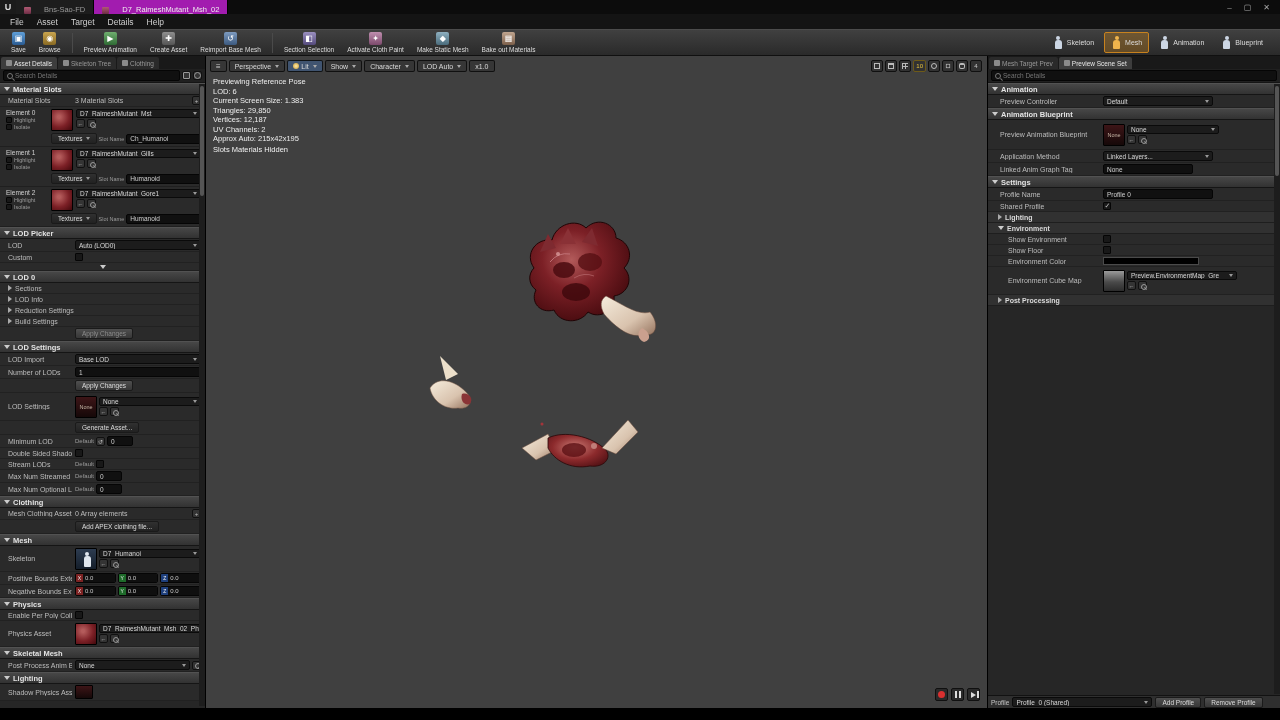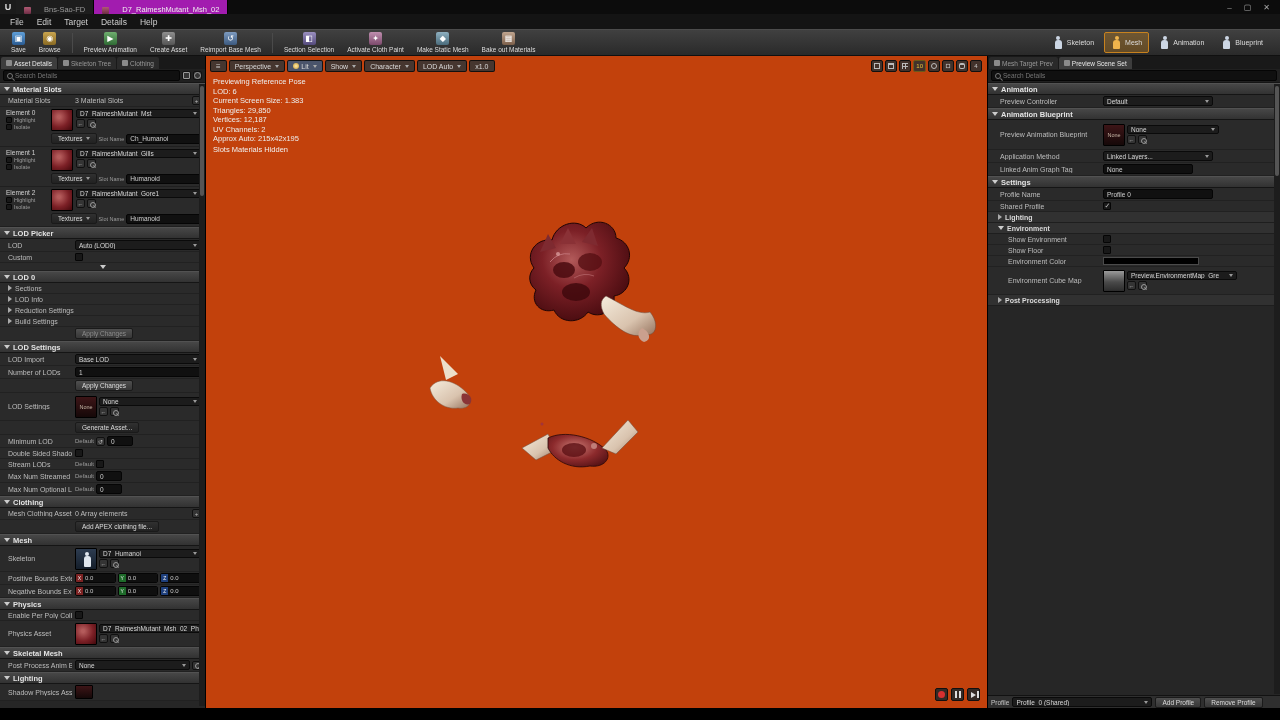--- a/index.html
+++ b/index.html
@@ -99,21 +99,21 @@
   .mel-bottom{display:flex;align-items:center;gap:2px}
   .slotlab{font-size:5.5px;color:#9c9c9c;white-space:nowrap}
   .advexp{height:8px;display:flex;align-items:center;justify-content:center;background:#2a2a2a;border-bottom:1px solid #1f1f1f}
   .axis{display:flex;flex:1;height:10px;border:1px solid #050505;border-radius:2px;overflow:hidden;min-width:0}
   .axtag{width:7px;display:flex;align-items:center;justify-content:center;color:#eee;font-size:5px;flex-shrink:0}
   .axtag.x{background:#7c2222}.axtag.y{background:#1e6b2a}.axtag.z{background:#1e3f7c}
   .axval{flex:1;background:#0f0f0f;display:flex;align-items:center;padding:0 2px;font-size:6px;color:#ccc}
   .deftxt{font-size:6px;color:#9c9c9c;white-space:nowrap}
 
   
-  .viewport{position:absolute;left:206px;top:56px;width:781px;height:652px;background:#c2410c;overflow:hidden;z-index:1}
+  .viewport{position:absolute;left:206px;top:56px;width:781px;height:652px;background:#404040;overflow:hidden;z-index:1}
   .mesh-svg{position:absolute;left:0;top:0}
   .vp-toolbar{position:absolute;left:4px;top:4px;display:flex;gap:2px;z-index:6}
   .vpbtn{display:flex;align-items:center;gap:2px;height:12px;padding:0 5px;background:rgba(52,52,52,.88);border:1px solid rgba(12,12,12,.9);border-radius:2px;font-size:7px;color:#dadada;cursor:pointer}
   .vpbtn.caretbtn::after{content:"";width:0;height:0;border-left:2.5px solid transparent;border-right:2.5px solid transparent;border-top:3px solid #aaa;margin-left:2px}
   .vpbtn.hl{background:rgba(64,86,116,.92)}
   .vpbtn .bulb{width:6px;height:6px;border-radius:50%;background:radial-gradient(#ffe9a8,#c89a30)}
   .vpbtn.menu::before{content:"≡";font-size:8px;color:#ccc}
   .vp-topright{position:absolute;right:5px;top:4px;display:flex;gap:2px;z-index:6}
   .vpi{min-width:12px;height:12px;background:rgba(48,48,48,.88);border:1px solid #101010;border-radius:2px;display:flex;align-items:center;justify-content:center;font-size:6px;color:#c6c6c6;padding:0 2px;cursor:pointer}
   .vpi .sq{width:6px;height:6px;border:1px solid #bbb}
@@ -163,21 +163,21 @@
     </div>
     <div class="winbtns">
       <span class="winbtn min"></span>
       <span class="winbtn max"></span>
       <span class="winbtn cls"></span>
     </div>
   </div>
 
   <div class="menubar">
     <span class="menuitem">File</span>
-    <span class="menuitem">Edit</span>
+    <span class="menuitem">Asset</span>
     <span class="menuitem">Target</span>
     <span class="menuitem">Details</span>
     <span class="menuitem">Help</span>
   </div>
 
   <div class="toolbar">
     <div class="tbtn">
       <span class="ticon ic-save"></span>
       <span class="tlabel">Save</span>
     </div>

